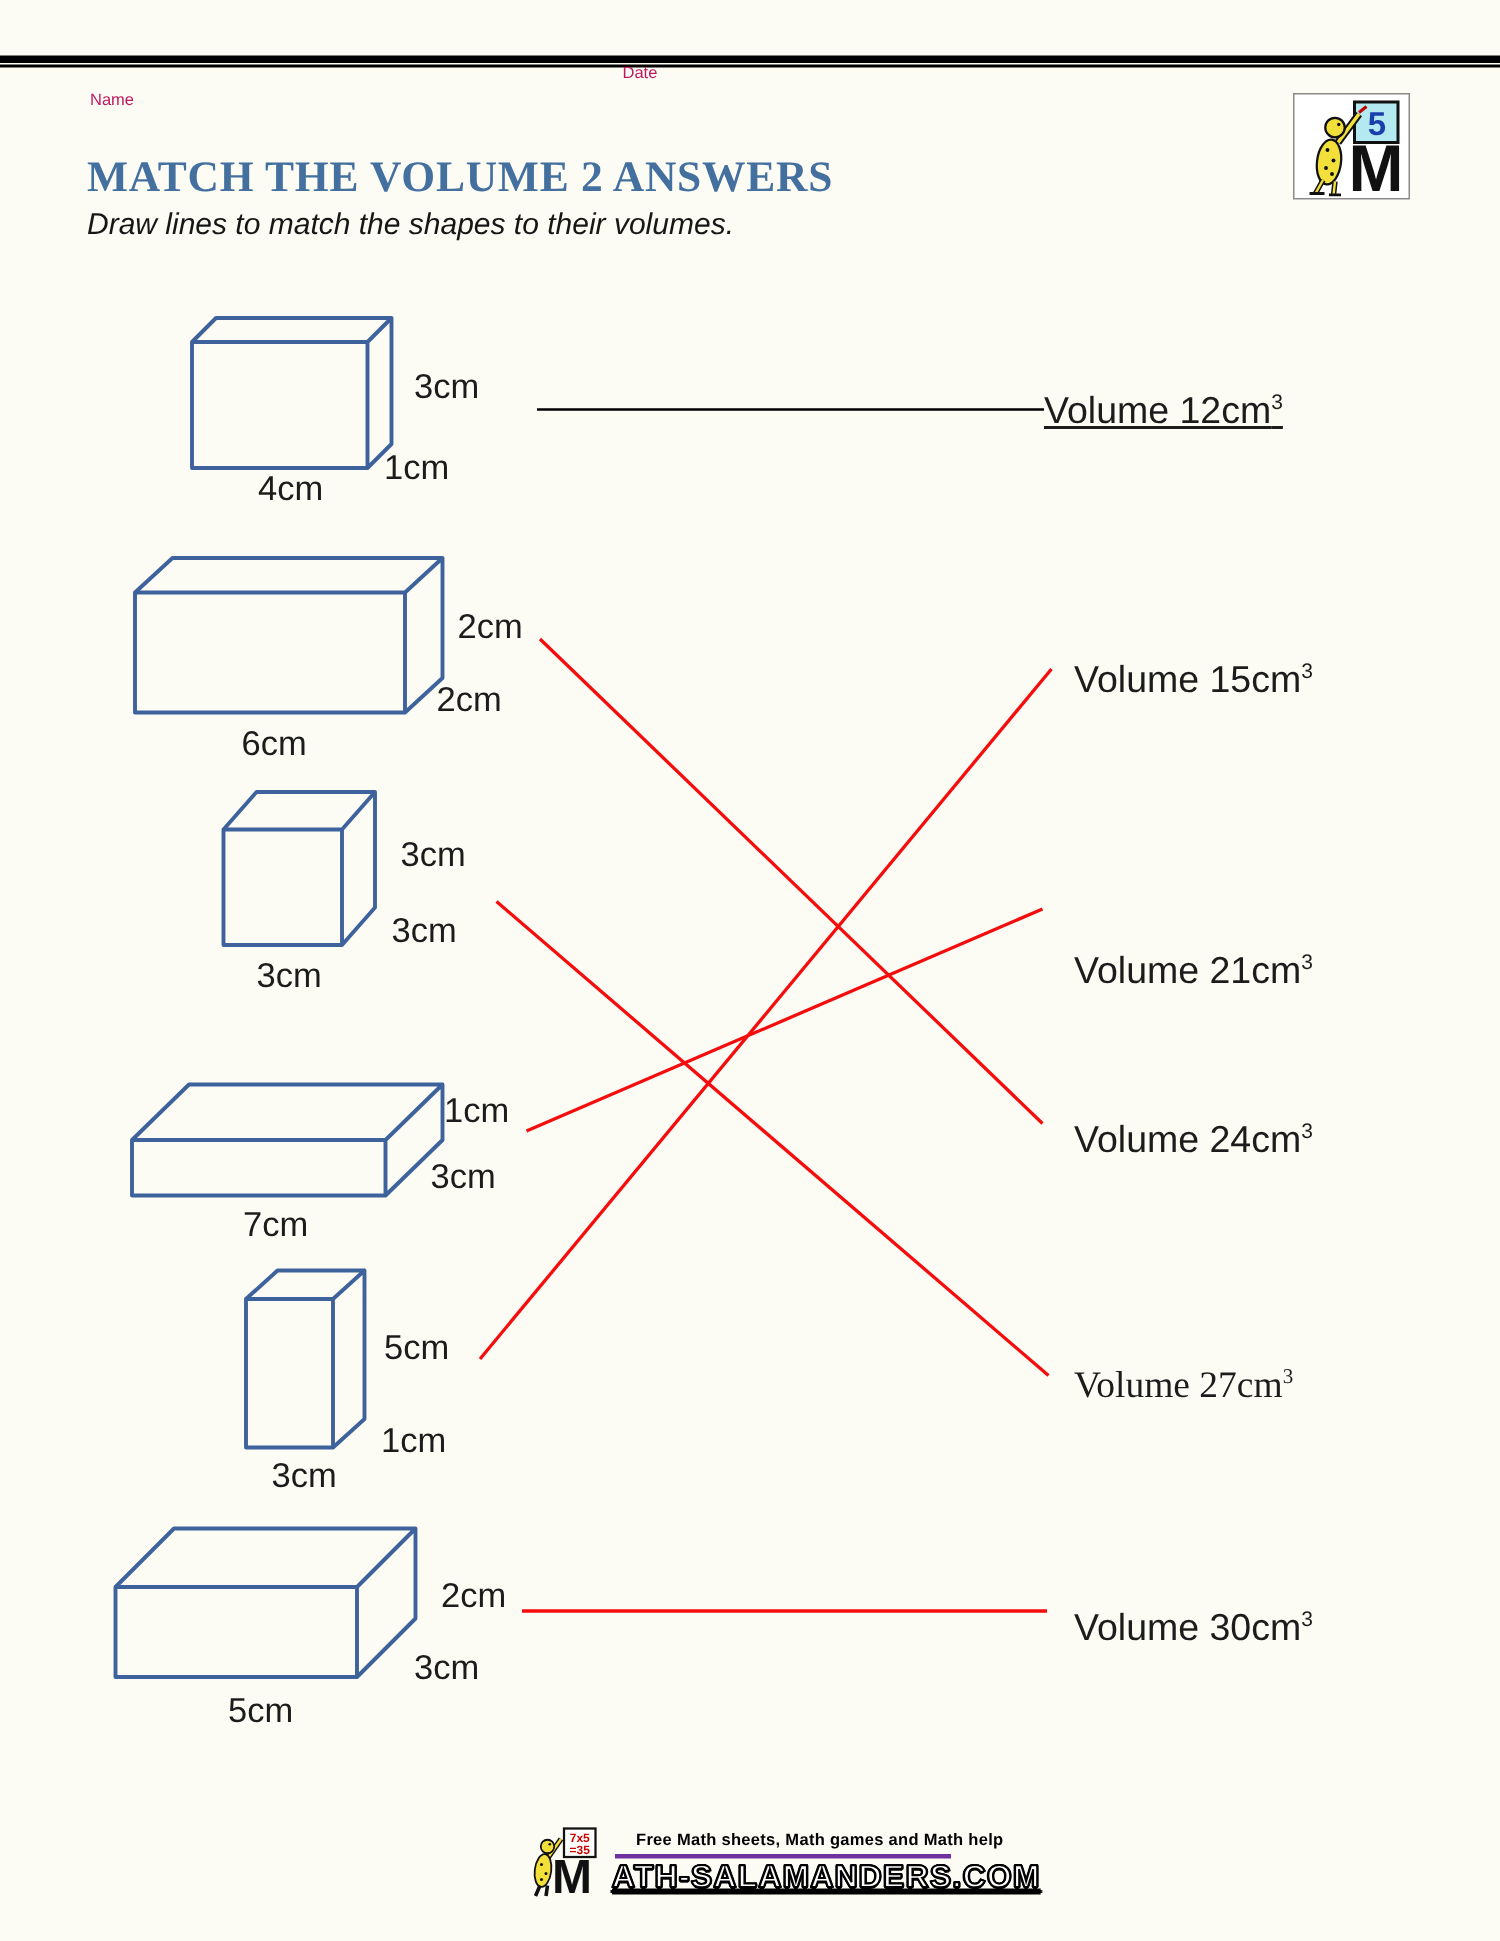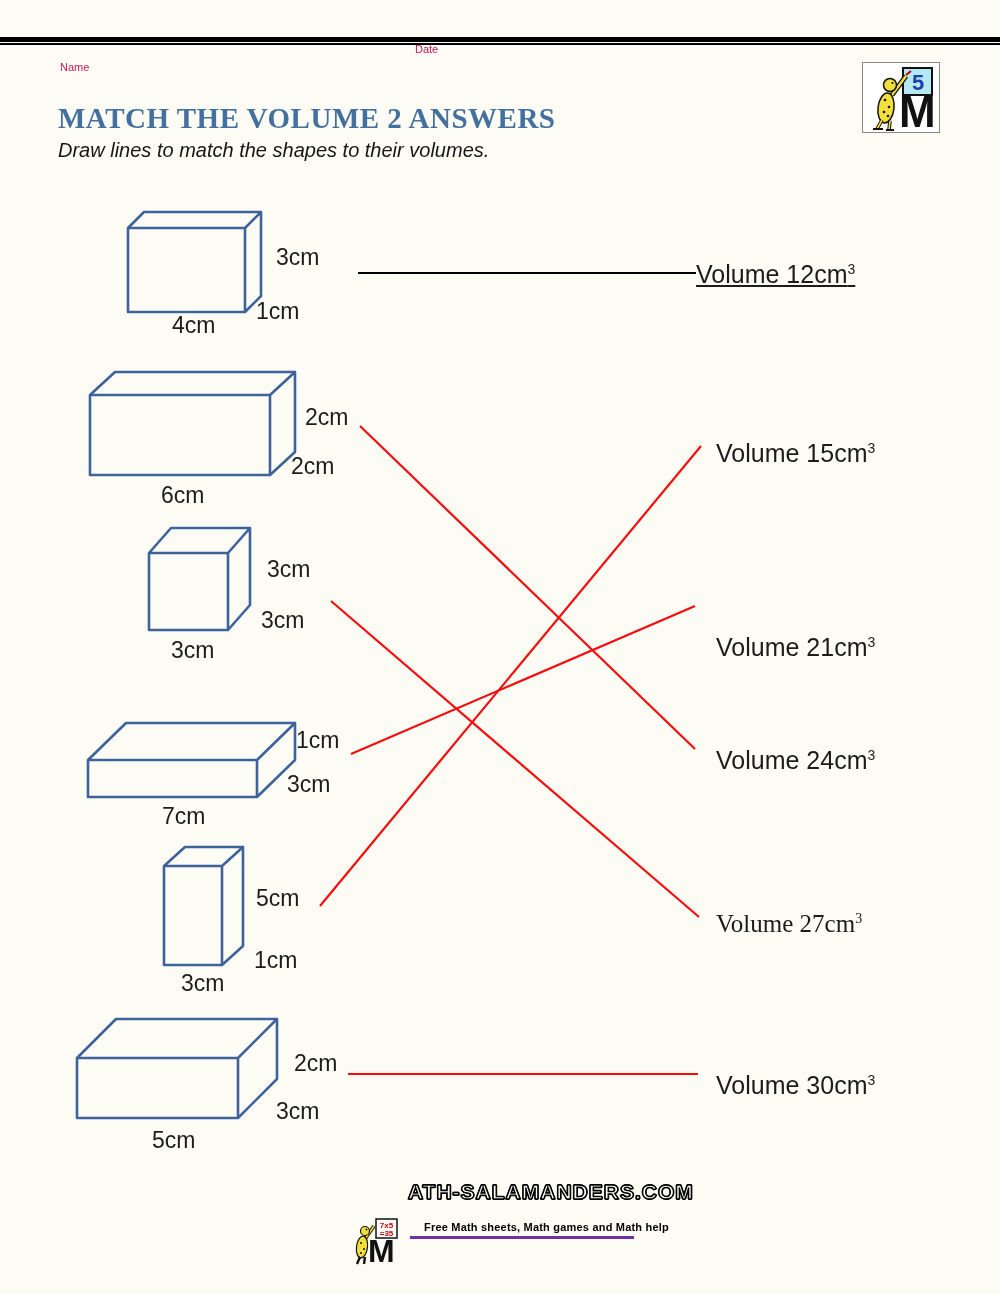--- a/index.html
+++ b/index.html
@@ -140,13 +140,13 @@
   <ellipse cx="10" cy="30" rx="5.5" ry="11" transform="rotate(7 10 30)" fill="#f2df3a" stroke="#111" stroke-width="1.2"></ellipse>
   <circle cx="13" cy="14" r="4.5" fill="#f2df3a" stroke="#111" stroke-width="1.2"></circle>
   <circle cx="14.5" cy="12.5" r="0.9" fill="#111"></circle>
   <path d="M8,40 L5,47 M13,40 L12,47" stroke="#111" stroke-width="2.4" fill="none"></path>
   <circle cx="9" cy="26" r="1" fill="#111"></circle>
   <circle cx="12" cy="32" r="1" fill="#111"></circle>
   <circle cx="9" cy="36" r="1" fill="#111"></circle>
 </svg>
 <div class="abs footer-tagline" style="left: 412px; top: 1221px;">Free Math sheets, Math games and Math help</div>
 <div class="abs footer-rule" style="left: 410px; top: 1236px;"></div>
-<div class="abs footer-site-rest" style="left: 408px; top: 1180px;">ATH-SALAMANDERS.COM</div>
+<div class="abs footer-site-rest" style="left: 408px; top: 1240px; text-decoration: underline;">ATH-SALAMANDERS.COM</div>
 
 </body></html>

